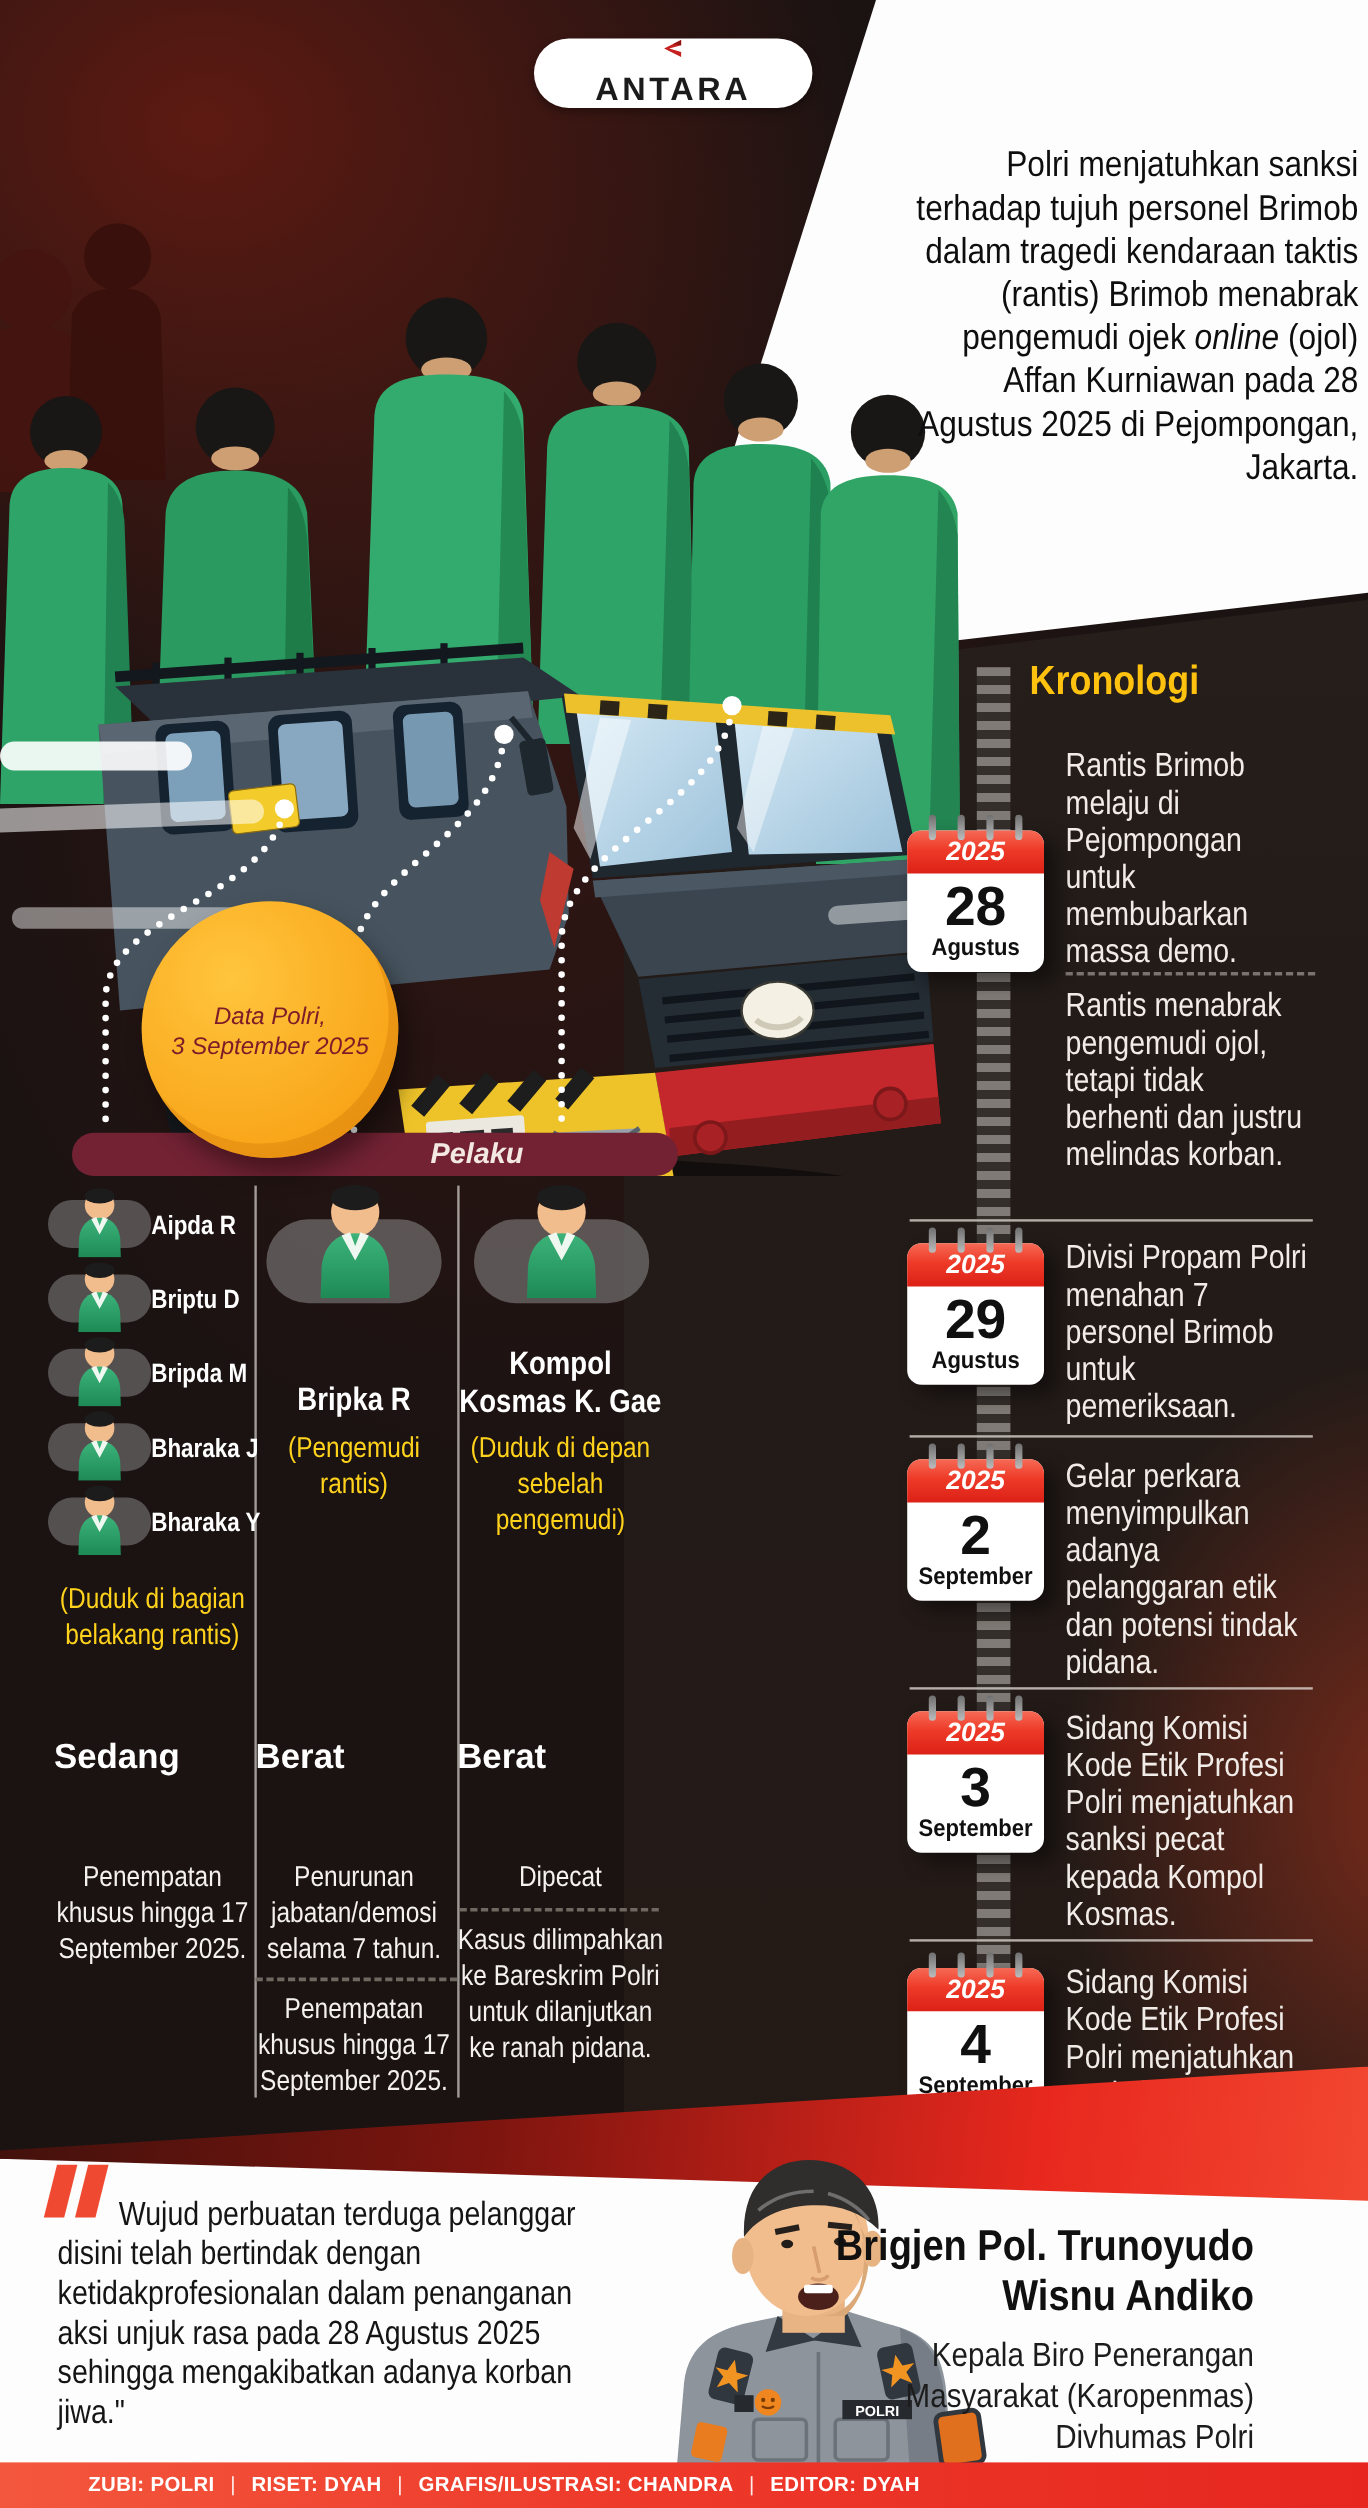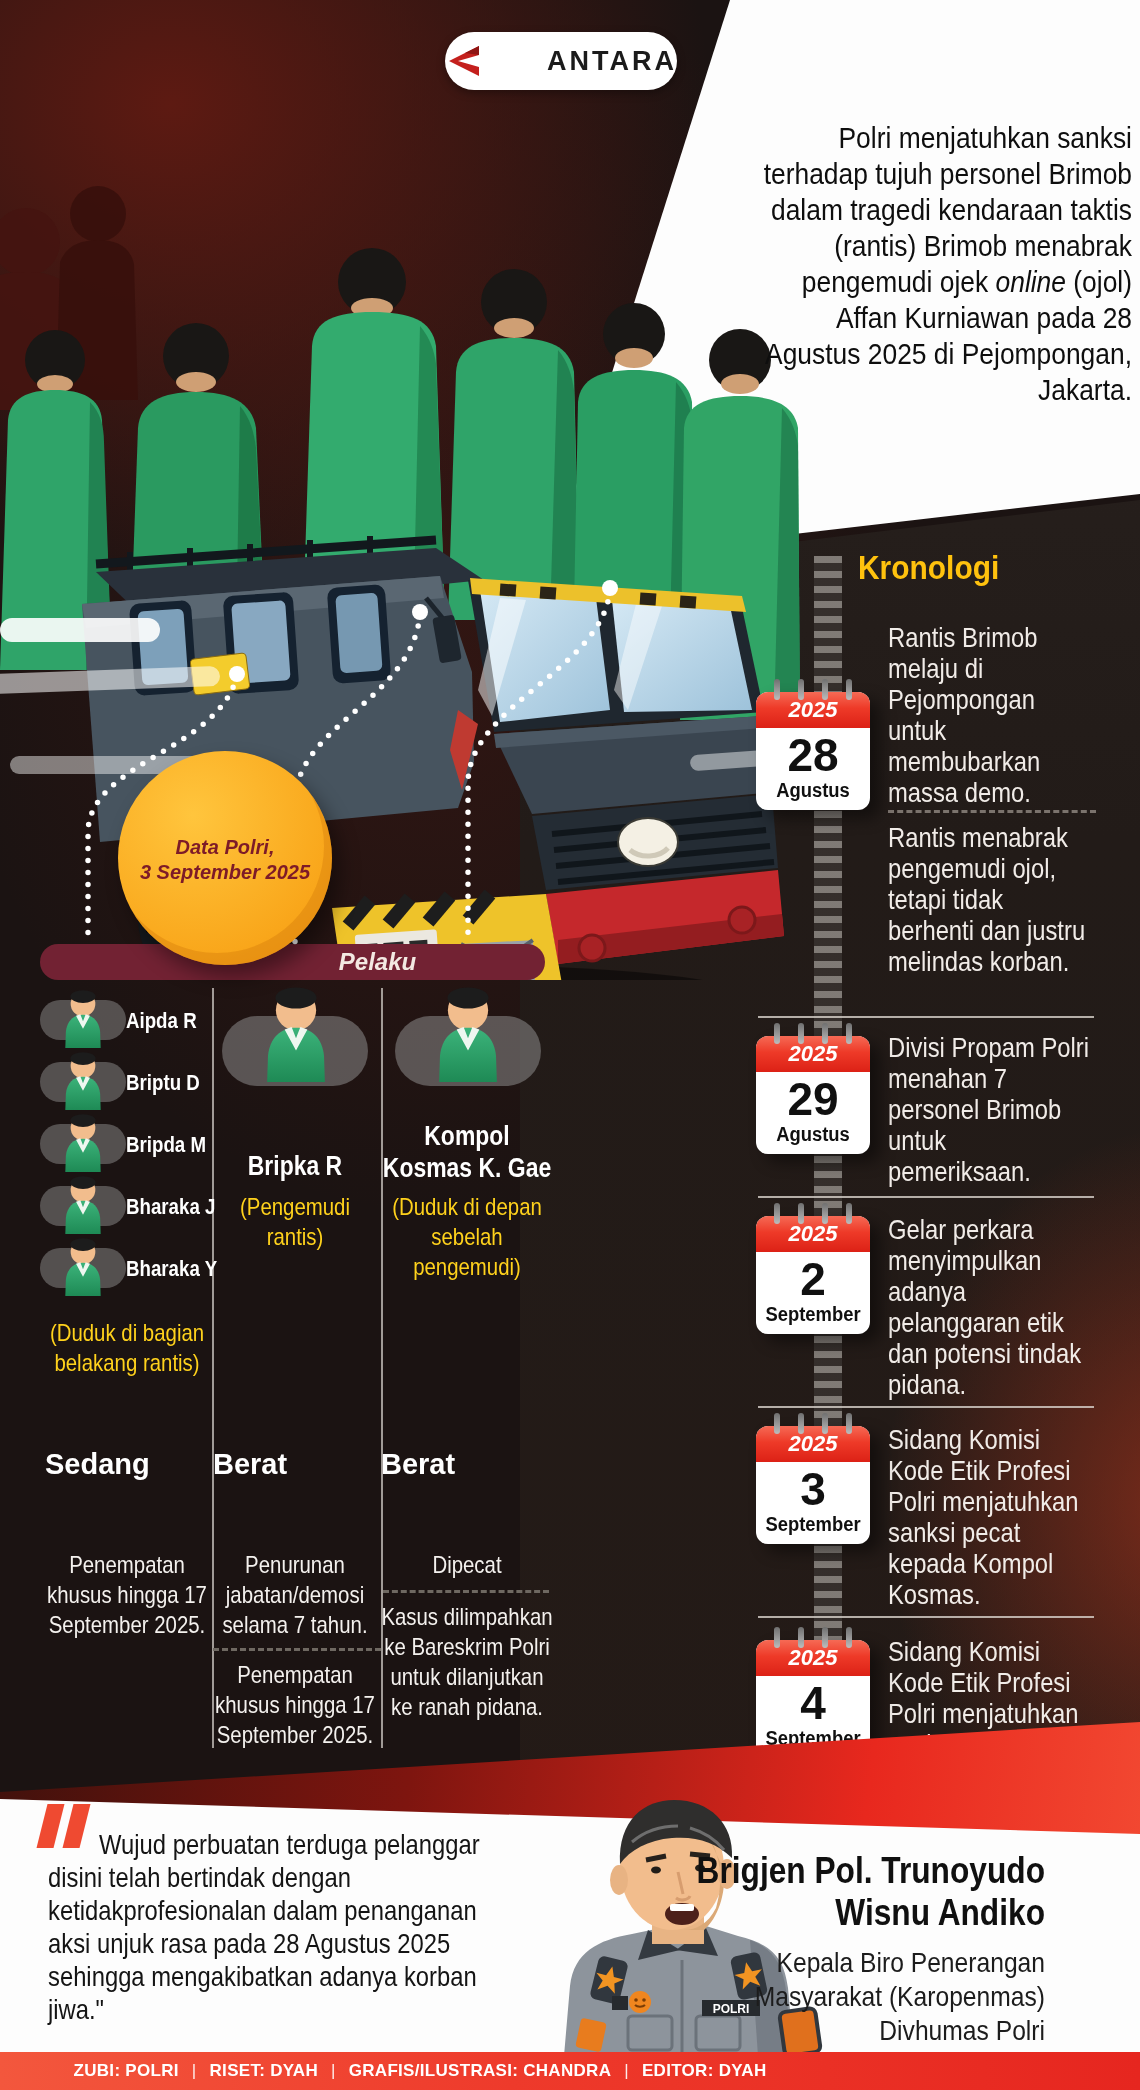--- a/index.html
+++ b/index.html
@@ -15,21 +15,21 @@
   .white-wedge{clip-path:polygon(730px 0,1140px 0,1140px 494px,552px 562px);background:#fdfdfd;}
   .kron-panel{clip-path:polygon(520px 575px,1140px 500px,1140px 1810px,520px 1810px);
     background:
       radial-gradient(430px 540px at 104% 72%, rgba(214,60,30,.48), transparent 70%),
       linear-gradient(180deg,#2a2320,#221b18 40%,#241a16);}
   .red-wedge{clip-path:polygon(0 1792px,1140px 1722px,1140px 1838px,0 1806px);
     background:linear-gradient(97deg,#33100b 8%,#7e150f 45%,#e8281e 78%,#f34b33 100%);}
   .quote-panel{clip-path:polygon(0 1799px,1140px 1834px,1140px 2090px,0 2090px);background:#fdfdfd;}
 
   .logo-pill{left:445px;top:32px;width:232px;height:58px;border-radius:29px;background:#fff;
-    display:flex;align-items:center;justify-content:space-between;gap:10px;box-shadow:0 3px 8px rgba(0,0,0,.35);}
+    display:flex;align-items:center;justify-content:center;gap:10px;box-shadow:0 3px 8px rgba(0,0,0,.35);flex-direction:column;}
   .logo-word{font-size:27px;font-weight:600;letter-spacing:3px;color:#1b1b1b;}
 
   .title{left:40px;top:112px;width:660px;text-align:center;font-weight:700;line-height:64px;font-size:58px;}
   .title .t1{color:#fff;}
   .title .t2{color:#ffc20e;}
 
   .intro{left:712px;top:120px;width:420px;text-align:right;color:#0e0e0e;
     font-size:30px;line-height:36px;transform:scaleX(.88);transform-origin:100% 0;}
   .intro i{font-style:italic;}
 
@@ -52,23 +52,23 @@
     color:#fff;font-style:italic;font-weight:700;font-size:22px;}
   .cal-day{font-size:46px;font-weight:700;color:#101010;text-align:center;line-height:1.05;margin-top:3px;}
   .cal-month{font-size:20px;font-weight:700;color:#101010;text-align:center;padding-bottom:8px;
     transform:scaleX(.92);white-space:nowrap;}
 
   .badge{left:118px;top:751px;width:214px;height:214px;border-radius:50%;
     background:radial-gradient(circle at 35% 30%, #ffc53d, #f9a61a 70%, #ef9210);
     box-shadow:inset -8px -12px 0 rgba(205,118,10,.35), 8px 12px 20px rgba(0,0,0,.4);
     display:flex;flex-direction:column;align-items:center;justify-content:center;text-align:center;}
   .badge-title{color:#8c1d2c;font-weight:700;font-size:30px;line-height:33px;width:170px;}
-  .badge-src{color:#7d1b28;font-style:italic;font-size:20px;line-height:25px;margin-top:4px;white-space:pre-line;font-weight:bold;}
-
-  .bar{left:40px;width:505px;height:36px;border-radius:18px;background:#722233;
+  .badge-src{color:#7d1b28;font-style:italic;font-size:20px;line-height:25px;margin-top:4px;white-space:pre-line;}
+
+  .bar{left:60px;width:505px;height:36px;border-radius:18px;background:#722233;
     display:flex;align-items:center;justify-content:center;
     color:#f3e9e2;font-style:italic;font-weight:700;font-size:24px;}
   .divider-v{width:2px;background:#cfc9c4;opacity:.75;top:988px;height:760px;}
 
   .member-icon{width:86px;height:40px;border-radius:20px;background:rgba(155,155,155,.45);}
   .member-name{left:126px;color:#fff;font-weight:700;font-size:22px;
     transform:scaleX(.85);transform-origin:0 50%;white-space:nowrap;}
   .big-pill{width:146px;height:70px;border-radius:35px;background:rgba(150,150,150,.5);}
 
   .cname{color:#fff;font-weight:700;font-size:27px;line-height:32px;text-align:center;

